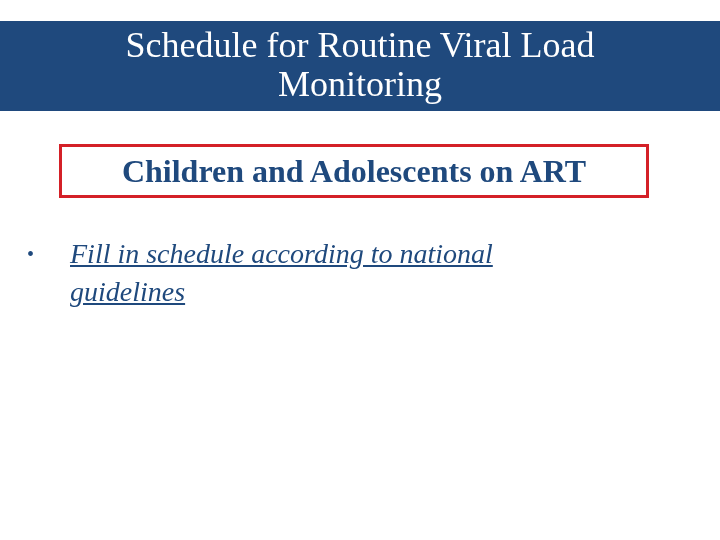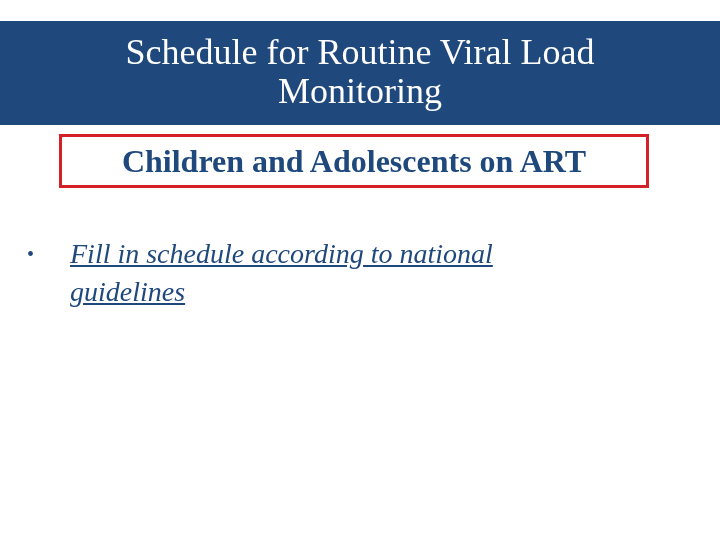--- a/index.html
+++ b/index.html
@@ -12,39 +12,39 @@
       height: 540px;
       position: relative;
       overflow: hidden;
       font-family: "Liberation Serif", "DejaVu Serif", serif;
     }
     .title-bar {
       position: absolute;
       left: 0;
       top: 21px;
       width: 720px;
-      height: 104px;
+      height: 90px;
       background: #1F497D;
       display: flex;
       align-items: center;
       justify-content: center;
     }
     .title-text {
       color: #ffffff;
       font-family: "Liberation Serif", "DejaVu Serif", serif;
       font-size: 36px;
       line-height: 39px;
       text-align: center;
       width: 560px;
       margin-top: -2px;
     }
     .subtitle-box {
       position: absolute;
       left: 59px;
-      top: 134px;
+      top: 144px;
       width: 584px;
       height: 48px;
       border: 3px solid #D42027;
       display: flex;
       align-items: center;
       justify-content: center;
     }
     .subtitle-text {
       color: #1F497D;
       font-family: "Liberation Serif", "DejaVu Serif", serif;

